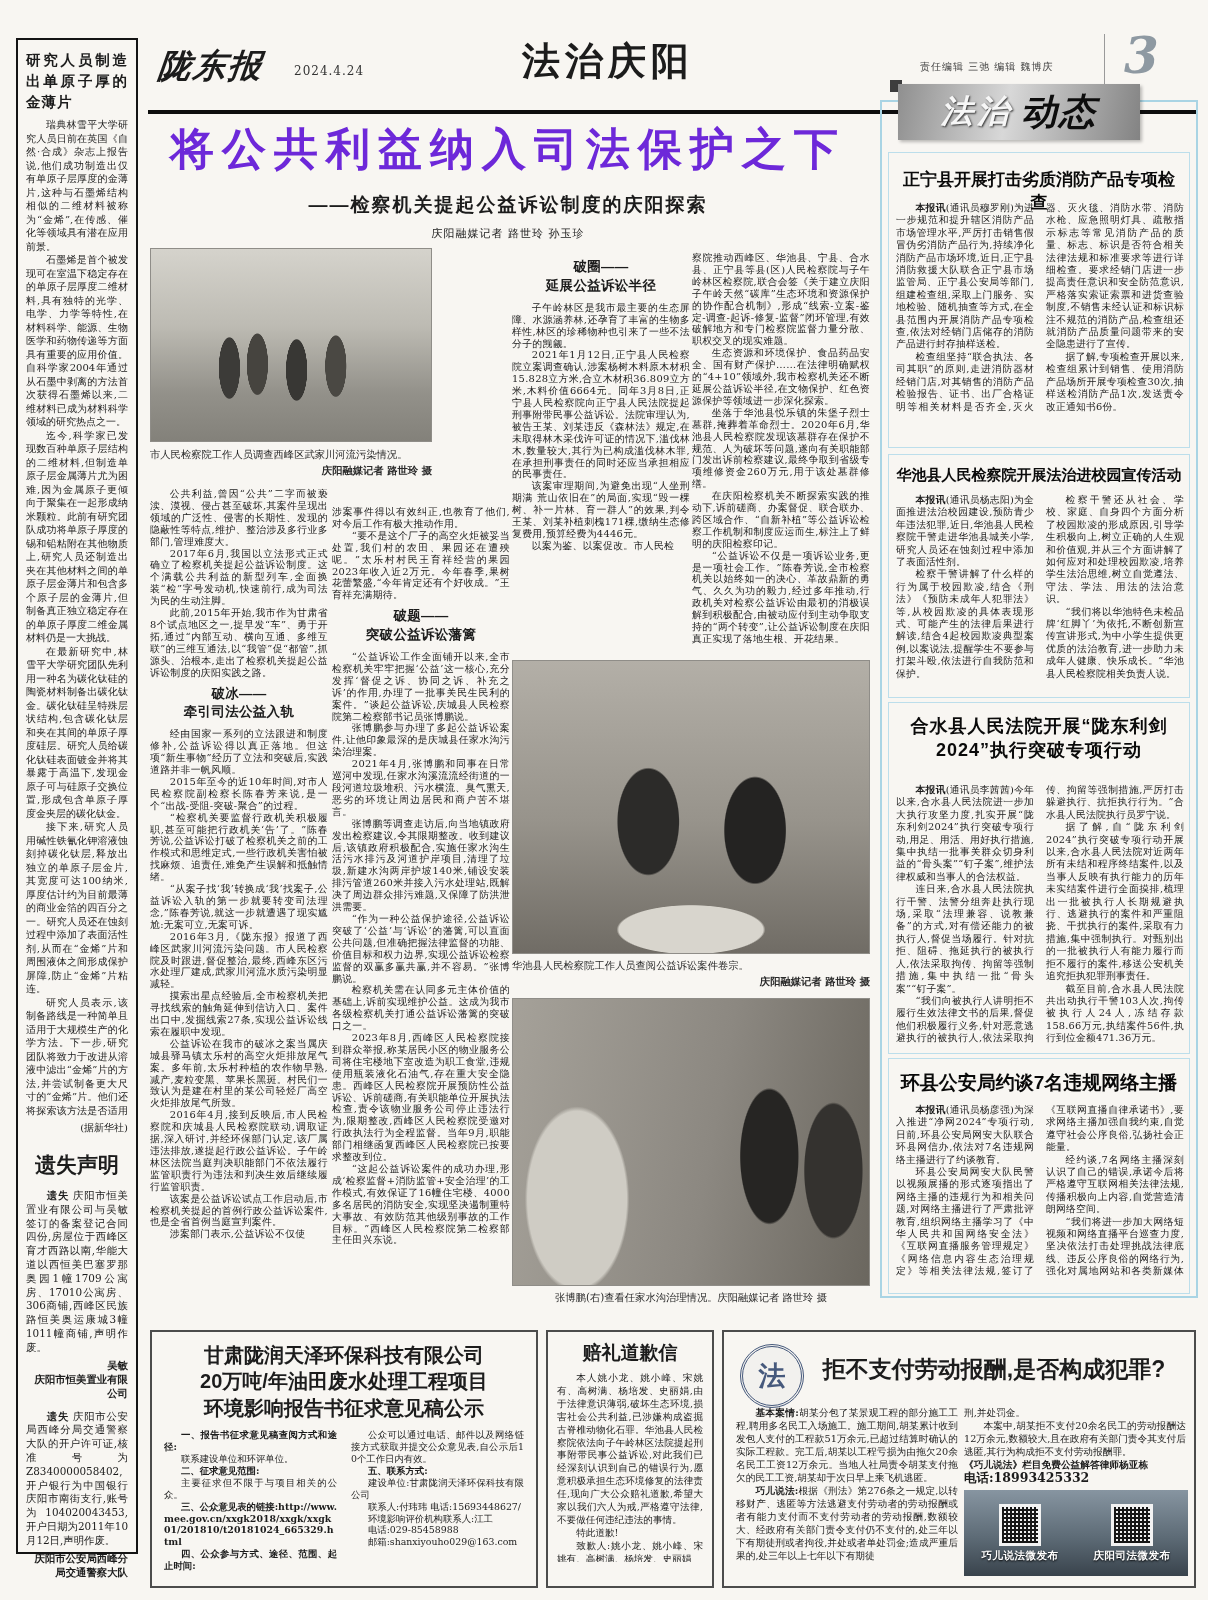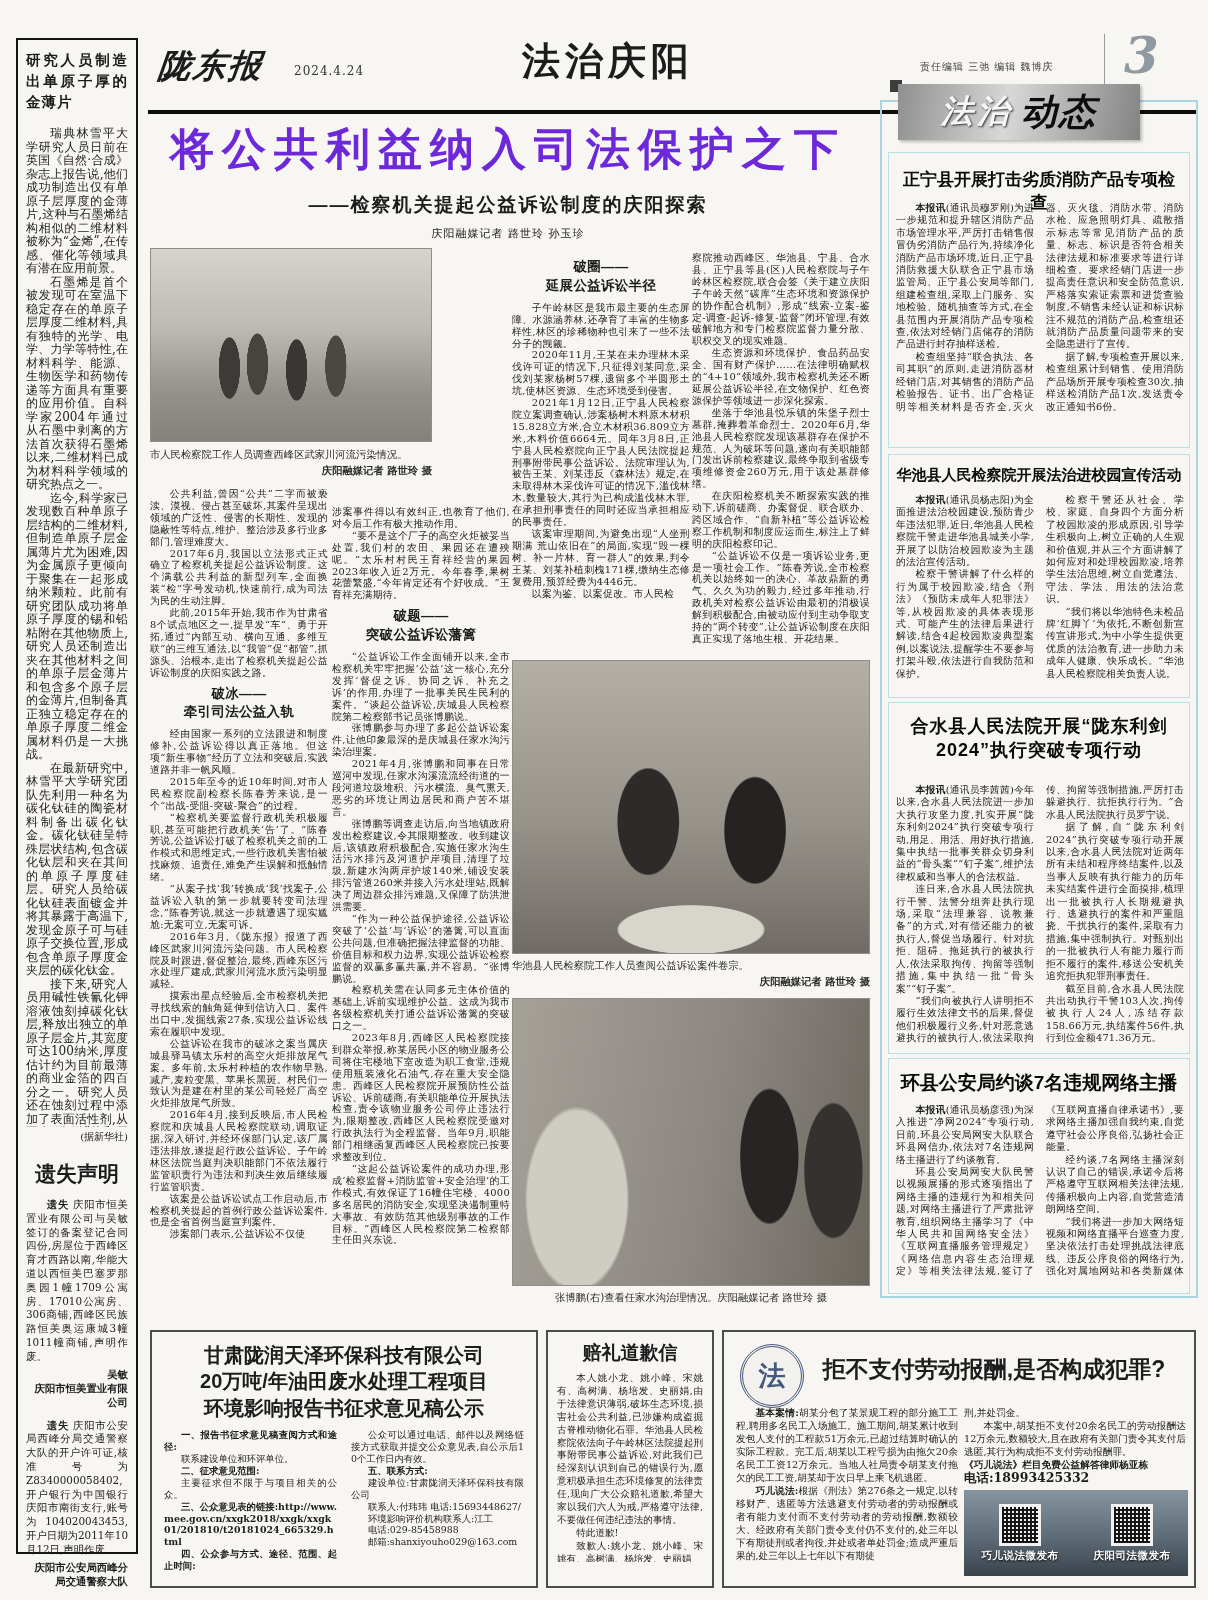--- a/index.html
+++ b/index.html
@@ -6,21 +6,21 @@
   .page{position:relative;width:1208px;height:1600px;background:#f8f6f2;overflow:hidden;
         font-family:"DejaVu Serif", serif;color:#1c1c1c;}
   .abs{position:absolute;}
   p{margin:0;}
 
   
   .sidebar{left:16px;top:38px;width:122px;height:1516px;border:2px solid #141414;
            box-sizing:border-box;padding:10px 8px;background:#f8f6f2;}
   .sb-title{font-family:"Liberation Sans",sans-serif;font-weight:800;font-size:14.5px;
             line-height:1.45;letter-spacing:1px;text-align:justify;}
-  .sb-body{margin-top:14px;height:1000px;overflow:hidden;font-size:12px;line-height:13.5px;
+  .sb-body{margin-top:5px;height:1000px;overflow:hidden;font-size:10px;line-height:13.5px;
            text-align:justify;}
   .sb-body p{text-indent:2em;}
   .sb-source{text-align:right;font-size:10px;margin-top:3px;}
   .sb-lost-title{text-align:center;font-family:"Liberation Sans",sans-serif;font-weight:800;
                  font-size:21px;margin:16px 0 10px;}
   .sb-notice{font-size:10.4px;line-height:13.8px;text-align:justify;margin-top:10px;}
   .sb-notice .lead{font-weight:bold;}
   .sb-notice p{text-indent:2em;}
   .sb-sig{text-align:right;font-size:10.4px;line-height:14px;font-weight:bold;margin-top:3px;}
 
@@ -229,21 +229,20 @@
       </div>
   </div>
 
   <div class="abs col col3">
     <div class="subhead">
       <p>破圈——</p>
       <p>延展公益诉讼半径</p>
     </div>
     <div>
         <p>子午岭林区是我市最主要的生态屏障、水源涵养林,还孕育了丰富的生物多样性,林区的珍稀物种也引来了一些不法分子的觊觎。</p>
-        <p>2020年11月,王某在未办理林木采伐许可证的情况下,只征得刘某同意,采伐刘某家杨树57棵,遗留多个半圆形土坑,使林区资源、生态环境受到侵害。</p>
         <p>2021年1月12日,正宁县人民检察院立案调查确认,涉案杨树木料原木材积15.828立方米,合立木材积36.809立方米,木料价值6664元。同年3月8日,正宁县人民检察院向正宁县人民法院提起刑事附带民事公益诉讼。法院审理认为,被告王某、刘某违反《森林法》规定,在未取得林木采伐许可证的情况下,滥伐林木,数量较大,其行为已构成滥伐林木罪,在承担刑事责任的同时还应当承担相应的民事责任。</p>
         <p>该案审理期间,为避免出现“人坐刑期满 荒山依旧在”的局面,实现“毁一棵树、补一片林、育一群人”的效果,判令王某、刘某补植刺槐171棵,缴纳生态修复费用,预算经费为4446元。</p>
         <p>以案为鉴、以案促改。市人民检</p>
       </div>
   </div>
 
   <div class="abs col col4">
     <p class="cont">察院推动西峰区、华池县、宁县、合水县、正宁县等县(区)人民检察院与子午岭林区检察院,联合会签《关于建立庆阳子午岭天然“碳库”生态环境和资源保护的协作配合机制》,形成“线索-立案-鉴定-调查-起诉-修复-监督”闭环管理,有效破解地方和专门检察院监督力量分散、职权交叉的现实难题。</p>
     <div>
         <p>生态资源和环境保护、食品药品安全、国有财产保护……在法律明确赋权的“4+10”领域外,我市检察机关还不断延展公益诉讼半径,在文物保护、红色资源保护等领域进一步深化探索。</p>
@@ -271,21 +270,21 @@
   <div class="abs dt-sec" style="top:152px;height:296px;"></div>
   <div class="abs dt-title" style="left:896px;top:168px;width:286px;font-size:17px;">正宁县开展打击劣质消防产品专项检查</div>
   <div class="abs dt-body" style="left:896px;top:202px;width:288px;height:238px;">
     <p class="lead"><b>本报讯</b><span>(通讯员穆罗刚)为进一步规范和提升辖区消防产品市场管理水平,严厉打击销售假冒伪劣消防产品行为,持续净化消防产品市场环境,近日,正宁县消防救援大队联合正宁县市场监管局、正宁县公安局等部门,组建检查组,采取上门服务、实地检验、随机抽查等方式,在全县范围内开展消防产品专项检查,依法对经销门店储存的消防产品进行封存抽样送检。</span></p>
     <div style="display:contents"><p>检查组坚持“联合执法、各司其职”的原则,走进消防器材经销门店,对其销售的消防产品检验报告、证书、出厂合格证明等相关材料是否齐全,灭火器、灭火毯、消防水带、消防水枪、应急照明灯具、疏散指示标志等常见消防产品的质量、标志、标识是否符合相关法律法规和标准要求等进行详细检查。要求经销门店进一步提高责任意识和安全防范意识,严格落实索证索票和进货查验制度,不销售未经认证和标识标注不规范的消防产品,检查组还就消防产品质量问题带来的安全隐患进行了宣传。</p><p>据了解,专项检查开展以来,检查组累计到销售、使用消防产品场所开展专项检查30次,抽样送检消防产品1次,发送责令改正通知书6份。</p></div>
   </div>
 
   <div class="abs dt-sec" style="top:454px;height:244px;"></div>
   <div class="abs dt-title" style="left:896px;top:466px;width:286px;font-size:15px;">华池县人民检察院开展法治进校园宣传活动</div>
   <div class="abs dt-body" style="left:896px;top:494px;width:288px;height:196px;">
-    <p class="lead"><b>本报讯</b><span>(通讯员杨志阳)为全面推进法治校园建设,预防青少年违法犯罪,近日,华池县人民检察院干警走进华池县城关小学,开展了以防治校园欺凌为主题的法治宣传活动。</span></p>
+    <p class="lead"><b>本报讯</b><span>(通讯员杨志阳)为全面推进法治校园建设,预防青少年违法犯罪,近日,华池县人民检察院干警走进华池县城关小学,研究人员还在蚀刻过程中添加了表面活性剂。</span></p>
     <div style="display:contents"><p>检察干警讲解了什么样的行为属于校园欺凌,结合《刑法》《预防未成年人犯罪法》等,从校园欺凌的具体表现形式、可能产生的法律后果进行解读,结合4起校园欺凌典型案例,以案说法,提醒学生不要参与打架斗殴,依法进行自我防范和保护。</p><p>检察干警还从社会、学校、家庭、自身四个方面分析了校园欺凌的形成原因,引导学生积极向上,树立正确的人生观和价值观,并从三个方面讲解了如何应对和处理校园欺凌,培养学生法治思维,树立自觉遵法、守法、学法、用法的法治意识。</p><p>“我们将以华池特色未检品牌‘红脚丫’为依托,不断创新宣传宣讲形式,为中小学生提供更优质的法治教育,进一步助力未成年人健康、快乐成长。”华池县人民检察院相关负责人说。</p></div>
   </div>
 
   <div class="abs dt-sec" style="top:702px;height:352px;"></div>
   <div class="abs dt-title" style="left:896px;top:714px;width:286px;font-size:18px;line-height:1.35;letter-spacing:1px;">合水县人民法院开展“陇东利剑2024”执行突破专项行动</div>
   <div class="abs dt-body" style="left:896px;top:784px;width:288px;height:262px;">
     <p class="lead"><b>本报讯</b><span>(通讯员李茜茜)今年以来,合水县人民法院进一步加大执行攻坚力度,扎实开展“陇东利剑2024”执行突破专项行动,用足、用活、用好执行措施,集中执结一批事关群众切身利益的“骨头案”“钉子案”,维护法律权威和当事人的合法权益。</span></p>
     <div style="display:contents"><p>连日来,合水县人民法院执行干警、法警分组奔赴执行现场,采取“法理兼容、说教兼备”的方式,对有偿还能力的被执行人,督促当场履行。针对抗拒、阻碍、拖延执行的被执行人,依法采取拘传、拘留等强制措施,集中执结一批“骨头案”“钉子案”。</p><p>“我们向被执行人讲明拒不履行生效法律文书的后果,督促他们积极履行义务,针对恶意逃避执行的被执行人,依法采取拘传、拘留等强制措施,严厉打击躲避执行、抗拒执行行为。”合水县人民法院执行员罗宁说。</p><p>据了解,自“陇东利剑2024”执行突破专项行动开展以来,合水县人民法院对近两年所有未结和程序终结案件,以及当事人反映有执行能力的历年未实结案件进行全面摸排,梳理出一批被执行人长期规避执行、逃避执行的案件和严重阻挠、干扰执行的案件,采取有力措施,集中强制执行。对甄别出的一批被执行人有能力履行而拒不履行的案件,移送公安机关追究拒执犯罪刑事责任。</p><p>截至目前,合水县人民法院共出动执行干警103人次,拘传被执行人24人,冻结存款158.66万元,执结案件56件,执行到位金额471.36万元。</p></div>
   </div>
 

